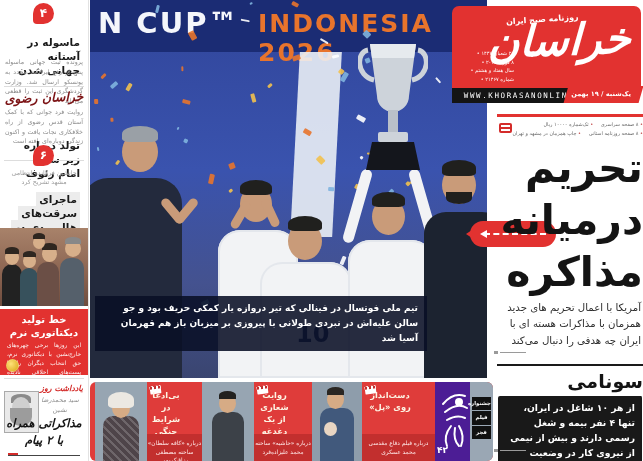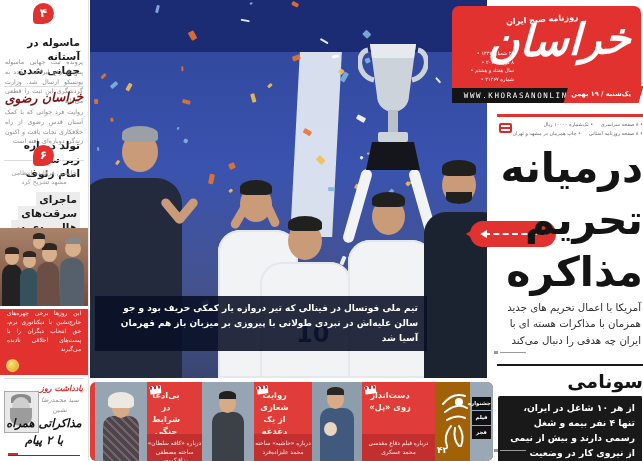--- a/index.html
+++ b/index.html
@@ -106,21 +106,21 @@
   .strip{position:absolute;left:90px;top:382px;width:403px;height:79px;background:#df3c3a;border-radius:6px;overflow:hidden;}
   .panel{position:absolute;top:0;bottom:0;background:#97a5b2;}
   .film-text{position:absolute;top:0;bottom:0;}
   .ft-title{position:absolute;top:7px;left:3px;right:20px;color:#fdf3e3;font-weight:bold;font-size:8.3px;line-height:1.45;
             text-align:center;direction:rtl;}
   .ft-cap{position:absolute;bottom:0;left:0;right:0;height:27px;background:#c22f2e;color:#ffe9e9;font-size:5.8px;
           line-height:1.5;text-align:center;direction:rtl;padding-top:5px;box-sizing:border-box;}
   .clap{position:absolute;top:4px;left:3px;width:11px;height:8px;background:#fff;border-radius:1px;transform:rotate(-8deg);}
   .clap::before{content:"";position:absolute;left:0;top:0;width:11px;height:3px;
                 background:repeating-linear-gradient(90deg,#c22f2e 0 2px,#fff 2px 4px);}
-  .fest-logo{position:absolute;top:0;bottom:0;left:345px;width:35px;background:#a16207;}
+  .fest-logo{position:absolute;top:0;bottom:0;left:345px;width:35px;background:#4c1d95;}
   .fest-num{position:absolute;left:2px;bottom:6px;color:#fff;font-weight:bold;font-size:9px;}
   .wordmark{position:absolute;top:0;bottom:0;left:380px;width:23px;background:#9aa7b4;color:#111;
             font-size:5.4px;font-weight:bold;text-align:center;direction:rtl;padding-top:14px;box-sizing:border-box;line-height:2.1;}
   .wordmark span{display:block;background:#111;color:#fff;margin:1px 2px;padding:1px 0;}
 
   
   .sp-head{position:absolute;border-radius:50%;background:#d6ab85;}
   .sp-body{position:absolute;border-radius:10px 10px 0 0;}
 </style>
 </head>
@@ -154,40 +154,43 @@
       <div class="head" style="left:42px;top:18px;width:15px;height:16px;"></div>
       <div class="hair" style="left:42px;top:15px;width:15px;height:7px;"></div>
       <div class="torso" style="left:60px;top:30px;width:24px;height:48px;background:#55606b;"></div>
       <div class="head" style="left:65px;top:12px;width:16px;height:17px;"></div>
       <div class="hair" style="left:65px;top:9px;width:16px;height:7px;background:#888;"></div>
       <div class="head" style="left:33px;top:8px;width:12px;height:13px;"></div>
       <div class="hair" style="left:33px;top:5px;width:12px;height:6px;"></div>
     </div>
 
     <div class="sb-redbox">
+      <h3>خط تولید دیکتاتوری نرم</h3>
       <p>این روزها برخی چهره‌های خارج‌نشین با دیکتاتوری نرم، حق انتخاب دیگران را با پست‌های اخلاقی نادیده می‌گیرند</p>
       <span class="mm-icon"></span>
     </div>
     <div class="sb-div" style="top:378px"></div>
 
     <div class="note">
       <span class="note-label">یادداشت روز</span>
       <div class="portrait">
         <div class="p-hair"></div>
           <div class="p-face"></div>
           <div class="p-beard"></div>
       </div>
       <div class="author">سید محمدرضا نشین</div>
       <h3 class="note-title">مذاکراتی همراه با ۲ پیام</h3>
       <div class="note-rule"></div>
     </div>
   </aside>
 
   <div class="photo">
     <div class="banner">
+      <span class="banner-white">N CUP™</span>
+      <span class="banner-orange">INDONESIA 2026</span>
     </div>
     <div class="board"></div>
     <div id="confetti" class="abs" style="left:0;top:0;width:397px;height:378px">
         <i style="left: 228.265px; top: 155.946px; width: 5.65976px; height: 7.89101px; background: rgb(242, 193, 78); transform: rotate(135.555deg);"></i>
         <i style="left: 270.258px; top: 156.335px; width: 2.60729px; height: 3.34343px; background: rgb(255, 255, 255); transform: rotate(40.7368deg);"></i>
         <i style="left: 112.647px; top: 299.11px; width: 4.84161px; height: 7.69967px; background: rgb(127, 180, 223); transform: rotate(65.1396deg);"></i>
         <i style="left: 100.481px; top: 31.3716px; width: 5.59783px; height: 8.94877px; background: rgb(232, 116, 44); transform: rotate(151.156deg);"></i>
         <i style="left: 176.875px; top: 84.3537px; width: 5.36631px; height: 3.31842px; background: rgb(242, 193, 78); transform: rotate(137.898deg);"></i>
         <i style="left: 377.565px; top: 241.504px; width: 2.46017px; height: 5.35915px; background: rgb(255, 255, 255); transform: rotate(116.92deg);"></i>
         <i style="left: 21.9448px; top: 80.7133px; width: 4.01983px; height: 8.37863px; background: rgb(127, 180, 223); transform: rotate(48.8489deg);"></i>
@@ -317,22 +320,22 @@
     <b>تک‌شماره ۱۰۰۰۰ ریال</b><br>
     <b>۸ صفحه روزنامه استانی</b>
     <b>چاپ همزمان در مشهد و تهران</b>
     <span class="stamp"></span>
   </div>
 
   <div class="ribbon">
       <span class="ribbon-dash"></span>
     </div>
   <div class="lead">
+    <h1>تحریم</h1>
     <h1>درمیانه</h1>
-    <h1>تحریم</h1>
     <h1>مذاکره</h1>
   </div>
   <p class="lead-dek">آمریکا با اعمال تحریم های جدید همزمان با مذاکرات هسته ای با ایران چه هدفی را دنبال می‌کند</p>
   <div class="endmark" style="left:500px;top:352px"></div>
 
   <div class="black-rule"></div>
   <h2 class="second-hl">سونامی اشتغال غیررسمی</h2>
   <div class="second-dek">از هر ۱۰ شاغل در ایران، تنها ۴ نفر بیمه و شغل رسمی دارند و بیش از نیمی از نیروی کار در وضعیت غیررسمی و آسیب‌پذیر هستند</div>
   <div class="endmark" style="left:500px;top:450px"></div>
 

